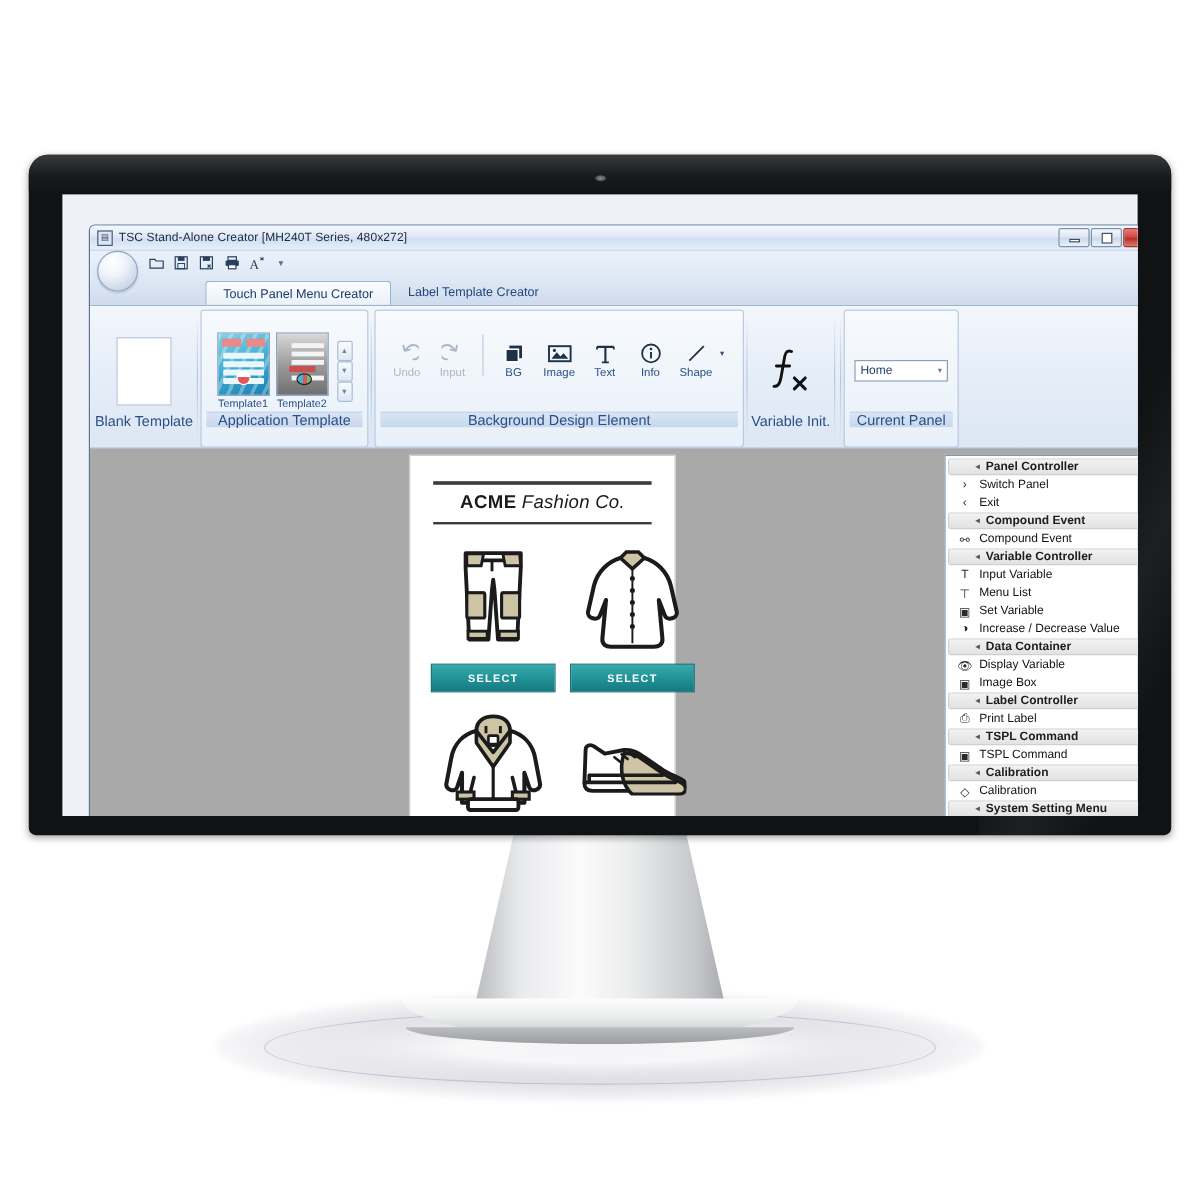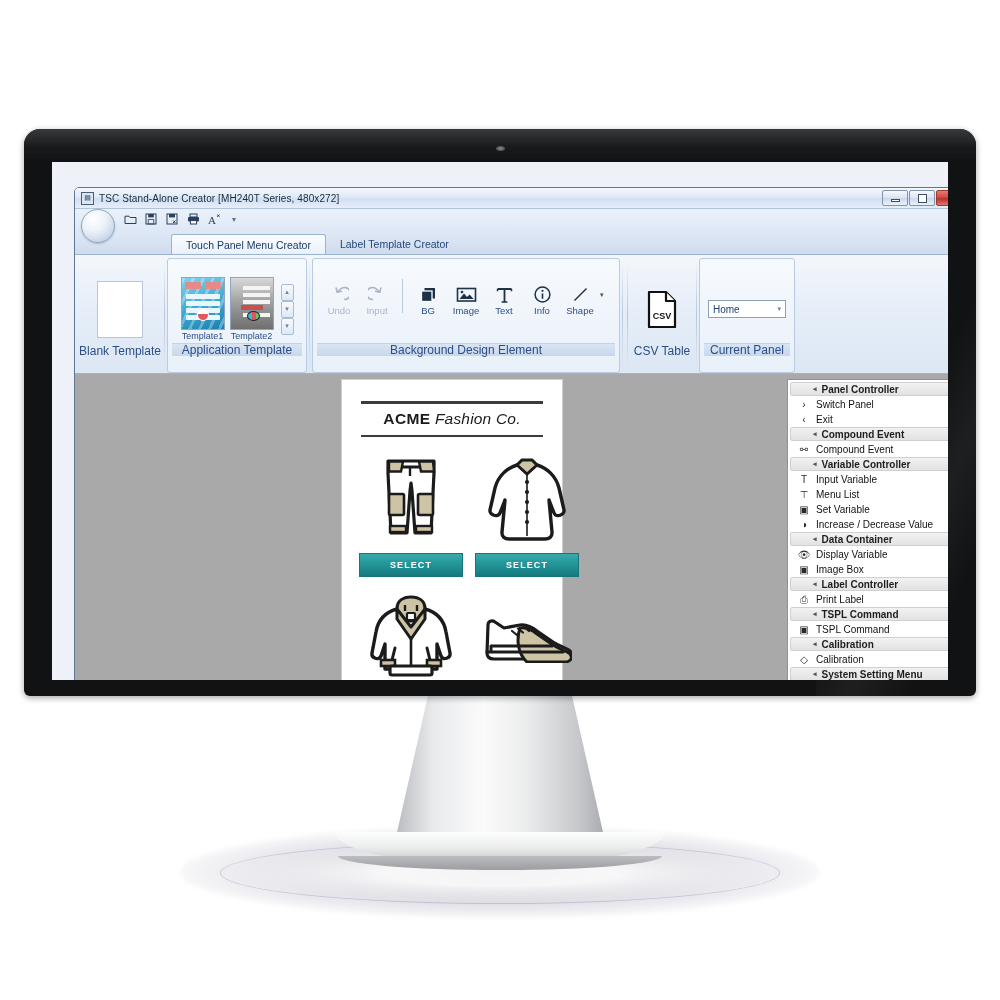--- a/index.html
+++ b/index.html
@@ -459,37 +459,37 @@
                 </div>
                 <div style="font-size:7px;color:#33507a;margin-top:14px;">▾</div>
               </div>
 
             </div>
             <div class="rgroup-title">Background Design Element</div>
           </div>
 
           <div class="rsep"></div>
 
-
-          <div class="rsep"></div>
-
-          <div class="rgroup" style="width:64px;">
+          <div class="rgroup" style="width:68px;">
             <div class="rgroup-body" style="justify-content:center;">
               <div class="bigbtn">
                 <span class="bigbtn-glyph">
-                  <svg width="32" height="38" viewBox="0 0 32 38">
-                    <path d="M3 2h17l9 9v26H3z" fill="#fff" stroke="#111" stroke-width="2.2" stroke-linejoin="round"></path>
-                    <path d="M20 2v9h9" fill="#fff" stroke="#111" stroke-width="2.2" stroke-linejoin="round"></path>
-                    <text x="16" y="29" text-anchor="middle" font-size="9" font-weight="bold" font-family="Liberation Sans, sans-serif" fill="#111">CSV</text>
+                  <svg width="34" height="36" viewBox="0 0 34 36">
+                    <path d="M3 31c3.5 0 5-2 6.2-9.5L12 5.6C12.8 1.6 15 .8 17.6 1.9" fill="none" stroke="#111" stroke-width="2.4" stroke-linecap="round"></path>
+                    <path d="M5 14h11" stroke="#111" stroke-width="2.4" stroke-linecap="round"></path>
+                    <path d="M20 24l9 9M29 24l-9 9" stroke="#111" stroke-width="2.6" stroke-linecap="round"></path>
                   </svg>
                 </span>
               </div>
             </div>
-            <div class="rgroup-title">CSV Table</div>
-          </div>
+            <div class="rgroup-title">Variable Init.</div>
+          </div>
+
+          <div class="rsep"></div>
+
 
           <div class="rsep"></div>
 
           <div class="rgroup boxed" style="width:96px;">
             <div class="rgroup-body" style="justify-content:center;">
               <div id="panel-select">
                 <span>Home</span>
                 <span class="cv">▾</span>
               </div>
             </div>

